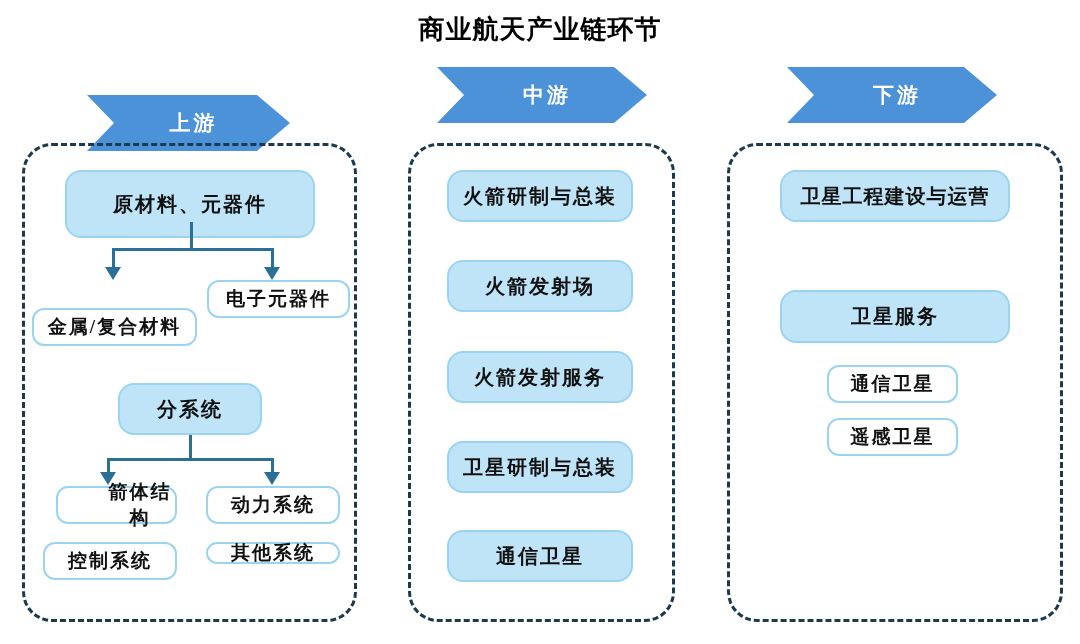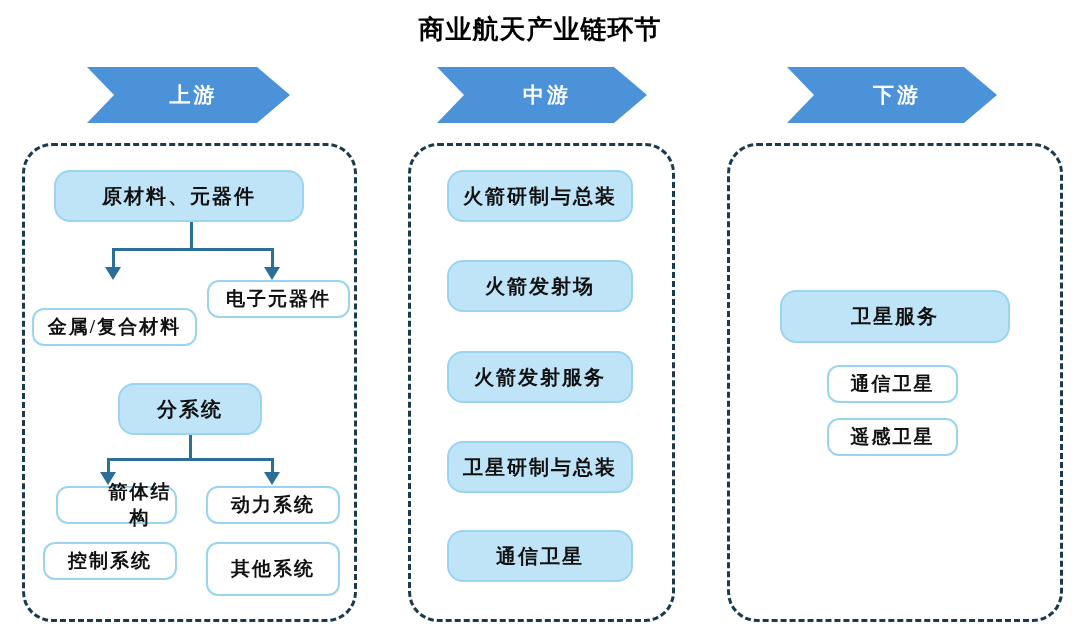--- a/index.html
+++ b/index.html
@@ -83,35 +83,35 @@
     border-top: 13px solid var(--connector, #2b6e96);
   }
 </style>
 </head>
 <body>
 
 <div class="canvas">
 
   <div class="title">商业航天产业链环节</div>
 
-  <div class="banner" style="left:87px; width:203px;">
+  <div class="banner" style="left:87px; width:203px;margin-top:28px;">
     <span>上游</span>
   </div>
   <div class="banner" style="left:437px; width:210px;">
     <span>中游</span>
   </div>
   <div class="banner" style="left:787px; width:210px;">
     <span>下游</span>
   </div>
 
   <div class="frame" style="left:22px; width:335px;"></div>
   <div class="frame" style="left:408px; width:267px;"></div>
   <div class="frame" style="left:727px; width:336px;"></div>
 
-  <div class="box filled" style="left:54px; top:170px; width:250px; height:52px;">原材料、元器件</div>
+  <div class="box filled" style="left:65px; top:170px; width:250px; height:68px;">原材料、元器件</div>
 
   <div class="line" style="left:190px; top:222px; width:3px; height:28px;"></div>
   <div class="line" style="left:112px; top:248px; width:162px; height:3px;"></div>
   <div class="line" style="left:112px; top:248px; width:3px; height:20px;"></div>
   <div class="line" style="left:271px; top:248px; width:3px; height:20px;"></div>
   <div class="arrow-down" style="left:105px; top:267px;"></div>
   <div class="arrow-down" style="left:264px; top:267px;"></div>
 
   <div class="box hollow" style="left:32px; top:280px; width:165px; height:38px;margin-top:28px;">金属/复合材料</div>
   <div class="box hollow" style="left:207px; top:280px; width:143px; height:38px;">电子元器件</div>
@@ -121,25 +121,26 @@
   <div class="line" style="left:189px; top:435px; width:3px; height:26px;"></div>
   <div class="line" style="left:107px; top:458px; width:167px; height:3px;"></div>
   <div class="line" style="left:107px; top:458px; width:3px; height:16px;"></div>
   <div class="line" style="left:271px; top:458px; width:3px; height:16px;"></div>
   <div class="arrow-down" style="left:100px; top:472px;"></div>
   <div class="arrow-down" style="left:264px; top:472px;"></div>
 
   <div class="box hollow" style="left:56px; top:486px; width:121px; height:38px;padding-left:47px;">箭体结构</div>
   <div class="box hollow" style="left:206px; top:486px; width:134px; height:38px;">动力系统</div>
   <div class="box hollow" style="left:43px; top:542px; width:134px; height:38px;">控制系统</div>
-  <div class="box hollow" style="left:206px; top:542px; width:134px; height:54px;">其他系统</div>
+  <div class="box hollow" style="left:206px; top:542px; width:134px; height:22px;">其他系统</div>
 
   <div class="box filled" style="left:447px; top:170px; width:186px; height:52px;">火箭研制与总装</div>
   <div class="box filled" style="left:447px; top:260px; width:186px; height:52px;">火箭发射场</div>
   <div class="box filled" style="left:447px; top:351px; width:186px; height:52px;">火箭发射服务</div>
   <div class="box filled" style="left:447px; top:441px; width:186px; height:52px;">卫星研制与总装</div>
   <div class="box filled" style="left:447px; top:530px; width:186px; height:52px;">通信卫星</div>
 
+  <div class="box filled" style="left:780px; top:170px; width:230px; height:52px; letter-spacing:1px;">卫星工程建设与运营</div>
   <div class="box filled" style="left:780px; top:290px; width:230px; height:53px;">卫星服务</div>
   <div class="box hollow" style="left:827px; top:365px; width:131px; height:38px;">通信卫星</div>
   <div class="box hollow" style="left:827px; top:418px; width:131px; height:38px;">遥感卫星</div>
 
 </div>
 
 </body></html>

